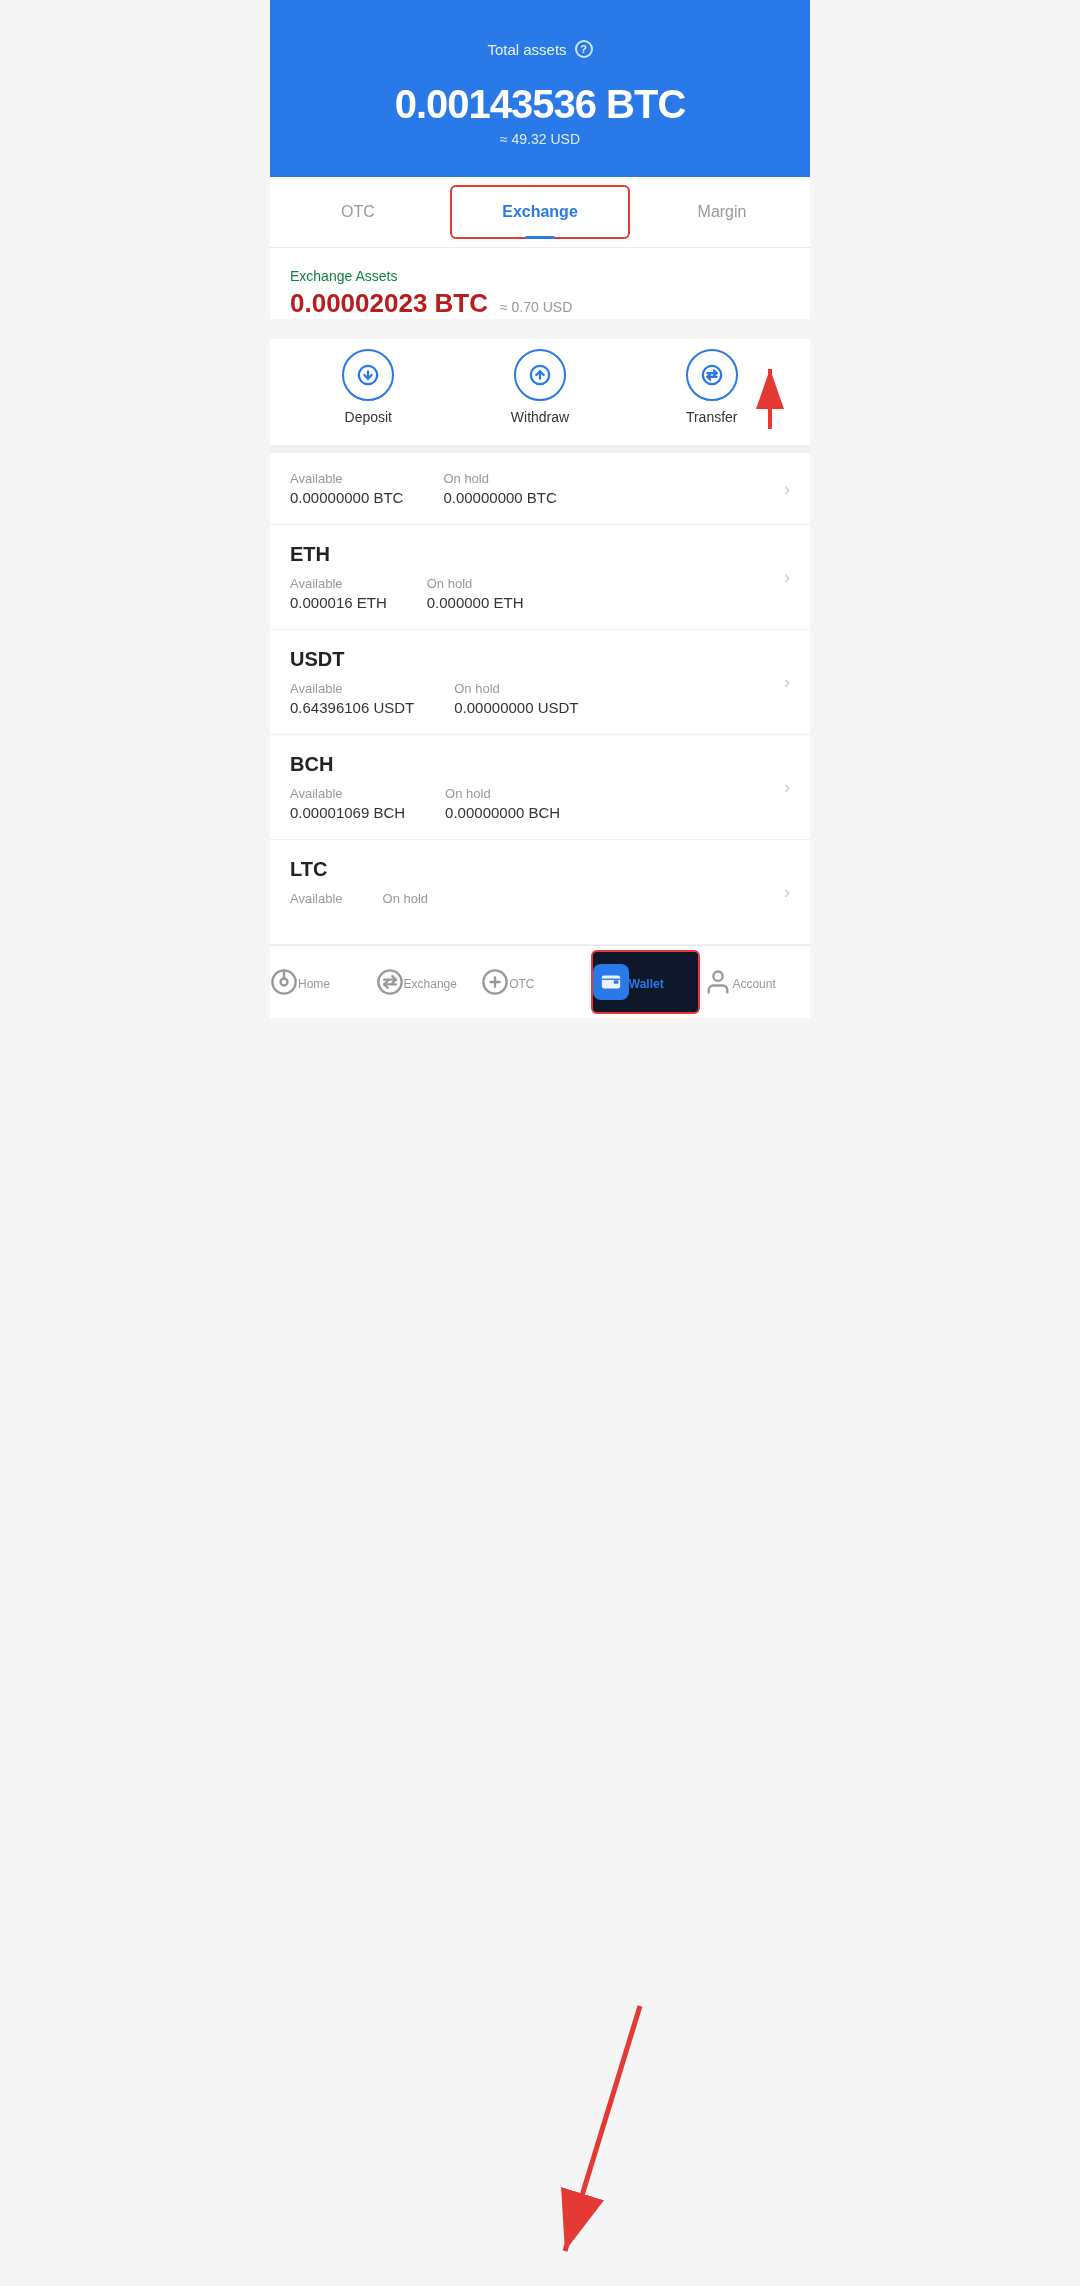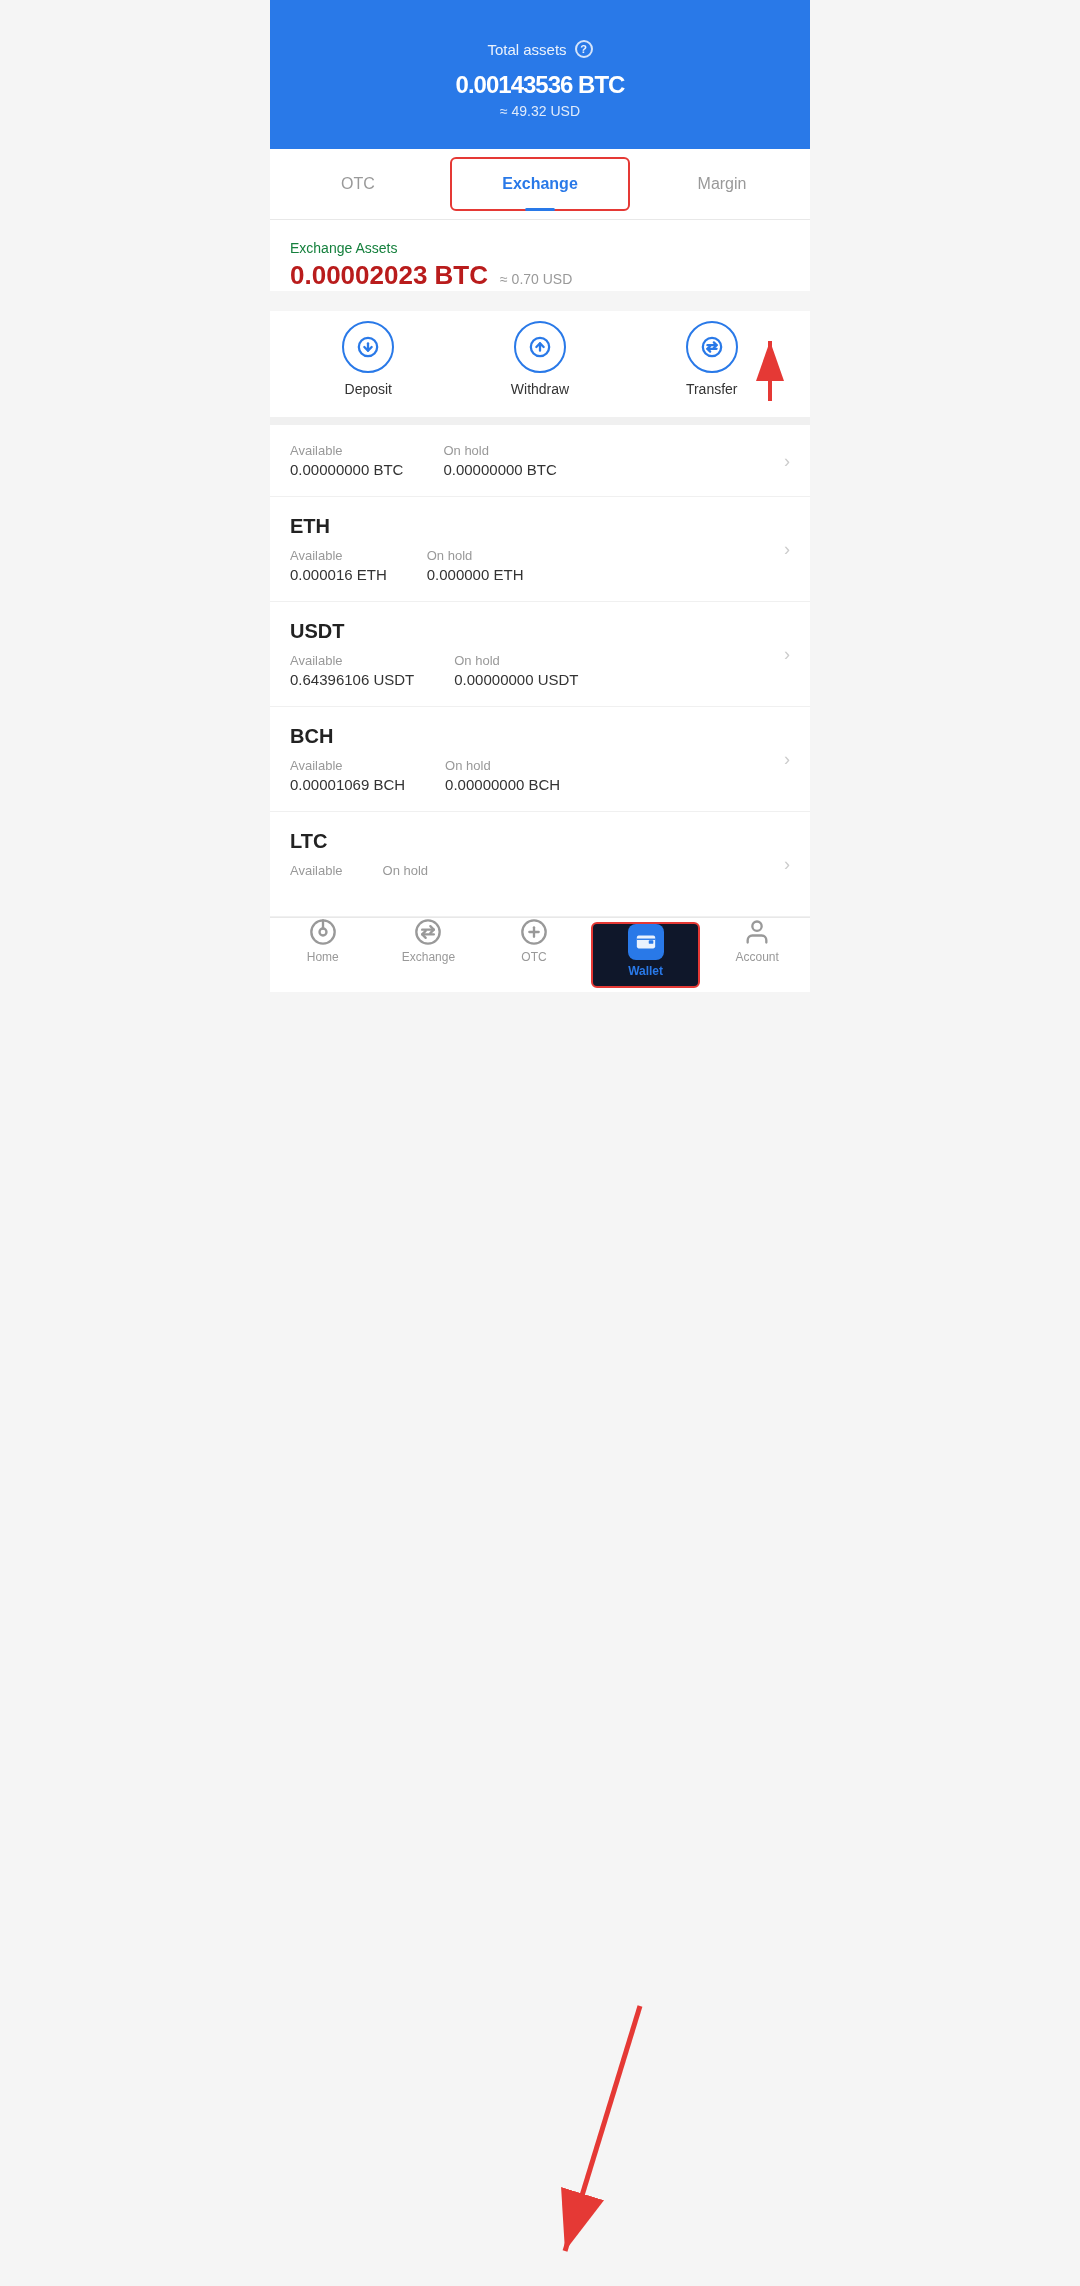--- a/index.html
+++ b/index.html
@@ -18,41 +18,41 @@
       background: #2979e8;
       padding: 40px 20px 30px;
       text-align: center;
       color: white;
     }
     .header-title-row {
       display: flex;
       align-items: center;
       justify-content: center;
       gap: 8px;
-      margin-bottom: 13px;
+      margin-bottom: 24px;
     }
     .header-title {
       font-size: 15px;
       opacity: 0.9;
       font-weight: 400;
     }
     .help-icon {
       width: 18px;
       height: 18px;
       border: 2px solid rgba(255,255,255,0.8);
       border-radius: 50%;
       display: inline-flex;
       align-items: center;
       justify-content: center;
       font-size: 11px;
       color: rgba(255,255,255,0.9);
       font-weight: bold;
     }
     .header-amount {
-      font-size: 24px;
+      font-size: 40px;
       font-weight: 700;
       letter-spacing: -1px;
       margin-bottom: 4px;
     }
     .header-usd {
       font-size: 14px;
       opacity: 0.85;
     }
 
     
@@ -198,23 +198,22 @@
     .bottom-nav {
       background: white;
       display: flex;
       border-top: 1px solid #e8e8e8;
       position: sticky;
       bottom: 0;
     }
     .nav-item {
       flex: 1;
       display: flex;
-      flex-direction: column;
-      align-items: center;
-      padding: 0 0 8px;
+      align-items: center;
+      padding: 12px 0 8px;
       cursor: pointer;
       color: #999;
       position: relative;
     }
     .nav-item.active {
       color: #2979e8;
       border: 2.5px solid #e53935;
       border-radius: 6px;
       margin: 4px;
     }

